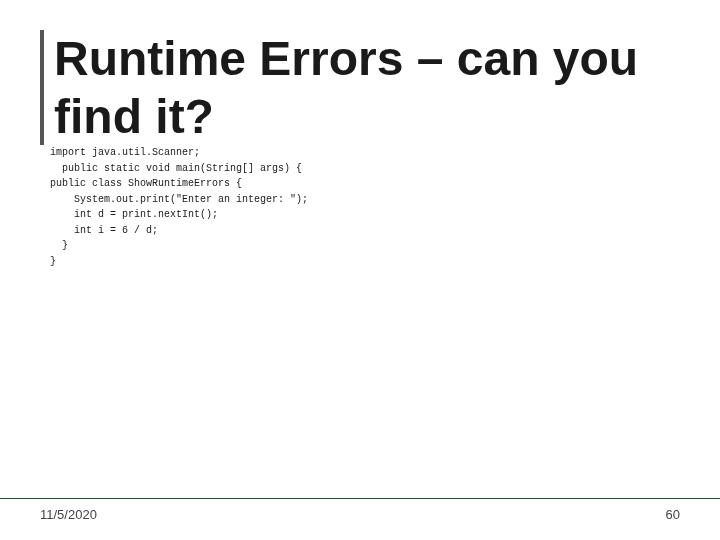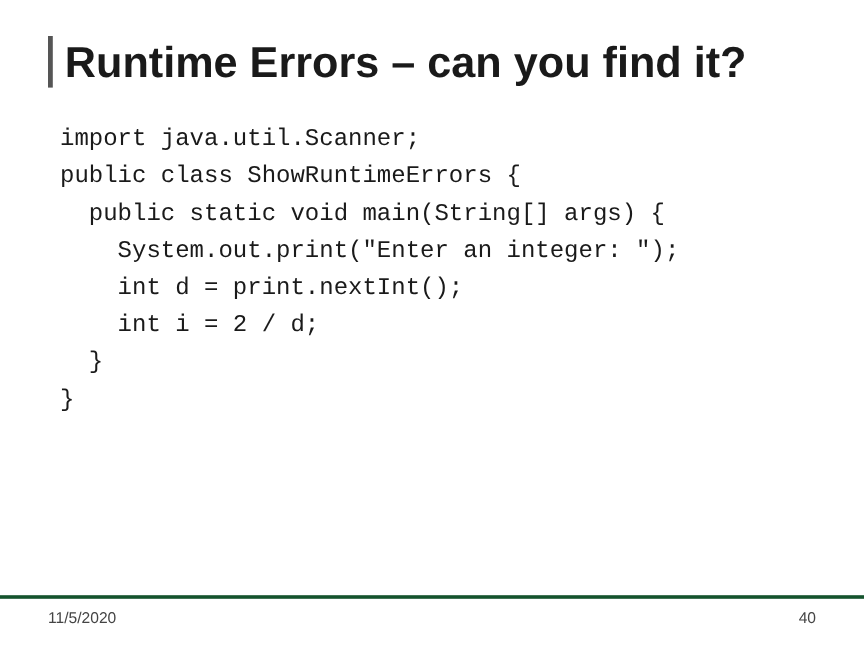--- a/index.html
+++ b/index.html
@@ -20,32 +20,31 @@
     .slide-container {
       width: 720px;
       height: 540px;
       padding: 30px 40px 20px 40px;
       display: flex;
       flex-direction: column;
       position: relative;
     }
 
     .title {
-      font-size: 36px;
+      font-size: 48px;
       font-weight: bold;
       color: #1a1a1a;
       border-left: 4px solid #555;
       padding-left: 10px;
-      margin-bottom: 28px;
       line-height: 1.2;
     }
 
     .code-block {
       font-family: 'Courier New', Courier, monospace;
-      font-size: 20px;
+      font-size: 10px;
       color: #1a1a1a;
       line-height: 1.55;
       margin-left: 10px;
     }
 
     .code-line {
       white-space: pre;
       display: block;
     }
 
@@ -53,41 +52,41 @@
       position: absolute;
       bottom: 18px;
       left: 0;
       right: 0;
       display: flex;
       justify-content: space-between;
       align-items: center;
       padding: 0 40px;
       font-size: 13px;
       color: #444;
-      border-top: 3px solid #14532d;
+      border-top: 1px solid #14532d;
       padding-top: 8px;
     }
   </style>
 </head>
 <body>
 
 <div class="slide-container">
 
   <div class="title">Runtime Errors  – can you find it?</div>
 
   <div class="code-block">
     <span class="code-line">import java.util.Scanner;</span>
     <span class="code-line"></span>
+    <span class="code-line">  public static void main(String[] args) {</span>
     <span class="code-line">public class ShowRuntimeErrors {</span>
-    <span class="code-line">  public static void main(String[] args) {</span>
     <span class="code-line">    System.out.print("Enter an integer: ");</span>
     <span class="code-line">    int d = print.nextInt();</span>
-    <span class="code-line">    int i = 2 / d;</span>
+    <span class="code-line">    int i = 6 / d;</span>
     <span class="code-line">  }</span>
     <span class="code-line">}</span>
   </div>
 
   <div class="footer">
     <span>11/5/2020</span>
-    <span>40</span>
+    <span>60</span>
   </div>
 
 </div>
 
 </body></html>

